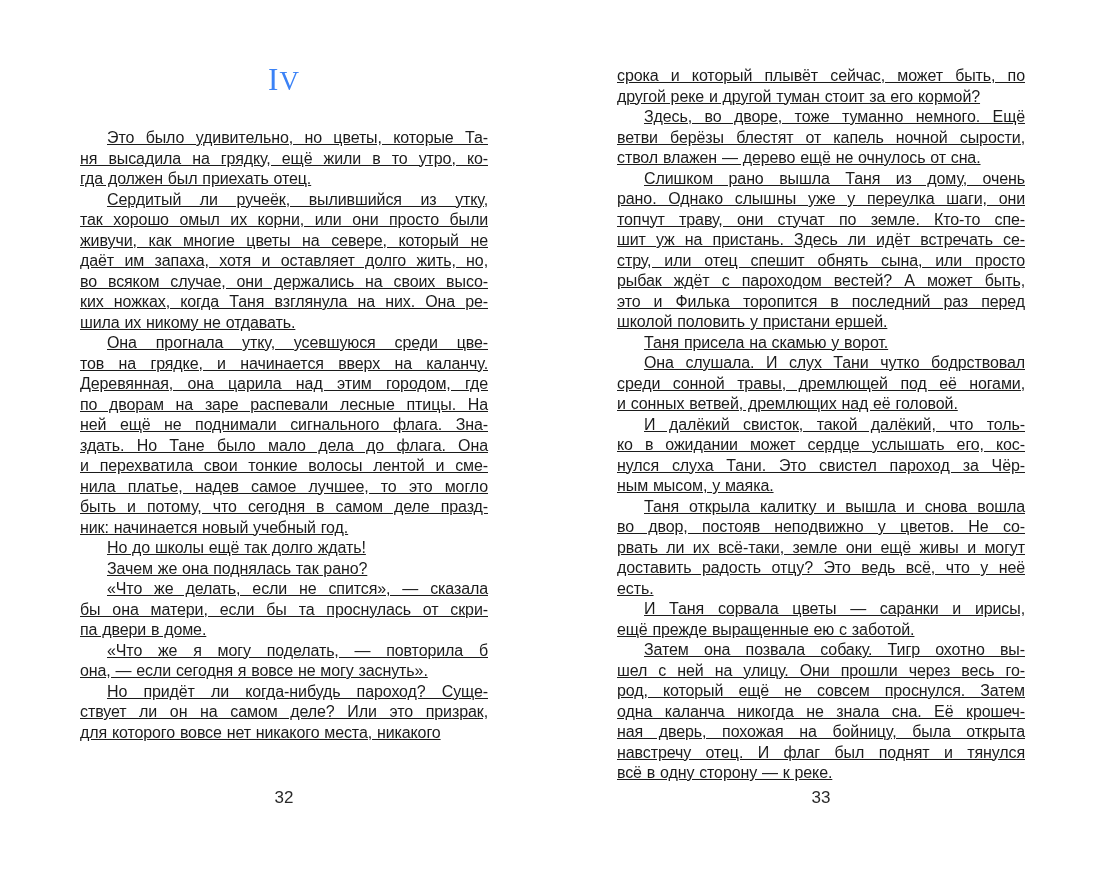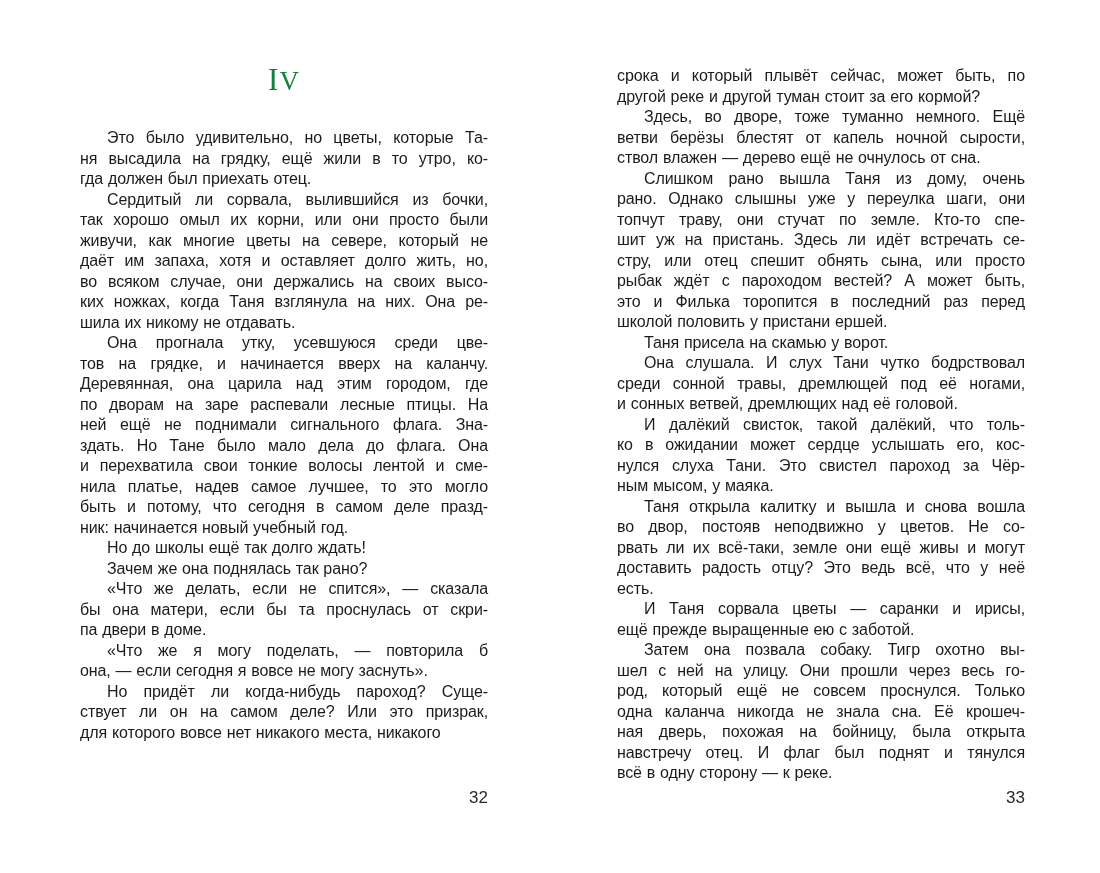--- a/index.html
+++ b/index.html
@@ -26,29 +26,30 @@
 
   .chapter-heading {
     height: 64px;
     box-sizing: border-box;
     padding-top: 1px;
     text-align: center;
     font-family: "Liberation Serif", serif;
     font-size: 27px;
     line-height: 30px;
     letter-spacing: 1px;
-    color: #15803d;
+    color: #3b82f6;
   }
   .chapter-heading::first-letter {
     font-size: 31px;
   }
 
   .text-block {
     font-size: 16px;
     line-height: 20.5px;
+    text-decoration: underline;
   }
   .page-right .text-block {
     padding-top: 2px;
   }
   .paragraph { margin: 0; }
   .line {
     text-align: justify;
     text-align-last: justify;
     letter-spacing: -0.1px;
     word-spacing: 0.5px;
@@ -59,40 +60,40 @@
   }
   .line.indent {
     text-indent: 27px;
   }
 
   .page-number {
     position: absolute;
     top: 724px;
     left: 0;
     width: 100%;
-    text-align: right;
+    text-align: center;
     font-size: 17px;
     color: #2a2a2a;
   }
 </style>
 </head>
 <body>
 
 <div>
 
   <div class="page page-left">
     <div class="chapter-heading">IV</div>
     <div class="text-block" id="left-text">
         <div class="paragraph">
           <div class="line indent">Это было удивительно, но цветы, которые Та-</div>
           <div class="line">ня высадила на грядку, ещё жили в то утро, ко-</div>
           <div class="line last">гда должен был приехать отец.</div>
         </div>
         <div class="paragraph">
-          <div class="line indent">Сердитый ли сорвала, вылившийся из бочки,</div>
+          <div class="line indent">Сердитый ли ручеёк, вылившийся из утку,</div>
           <div class="line">так хорошо омыл их корни, или они просто были</div>
           <div class="line">живучи, как многие цветы на севере, который не</div>
           <div class="line">даёт им запаха, хотя и оставляет долго жить, но,</div>
           <div class="line">во всяком случае, они держались на своих высо-</div>
           <div class="line">ких ножках, когда Таня взглянула на них. Она ре-</div>
           <div class="line last">шила их никому не отдавать.</div>
         </div>
         <div class="paragraph">
           <div class="line indent">Она прогнала утку, усевшуюся среди цве-</div>
           <div class="line">тов на грядке, и начинается вверх на каланчу.</div>
@@ -171,21 +172,21 @@
           <div class="line">доставить радость отцу? Это ведь всё, что у неё</div>
           <div class="line last">есть.</div>
         </div>
         <div class="paragraph">
           <div class="line indent">И Таня сорвала цветы — саранки и ирисы,</div>
           <div class="line last">ещё прежде выращенные ею с заботой.</div>
         </div>
         <div class="paragraph">
           <div class="line indent">Затем она позвала собаку. Тигр охотно вы-</div>
           <div class="line">шел с ней на улицу. Они прошли через весь го-</div>
-          <div class="line">род, который ещё не совсем проснулся. Только</div>
+          <div class="line">род, который ещё не совсем проснулся. Затем</div>
           <div class="line">одна каланча никогда не знала сна. Её крошеч-</div>
           <div class="line">ная дверь, похожая на бойницу, была открыта</div>
           <div class="line">навстречу отец. И флаг был поднят и тянулся</div>
           <div class="line last">всё в одну сторону — к реке.</div>
         </div>
       </div>
     <div class="page-number">33</div>
   </div>
 
 </div>

